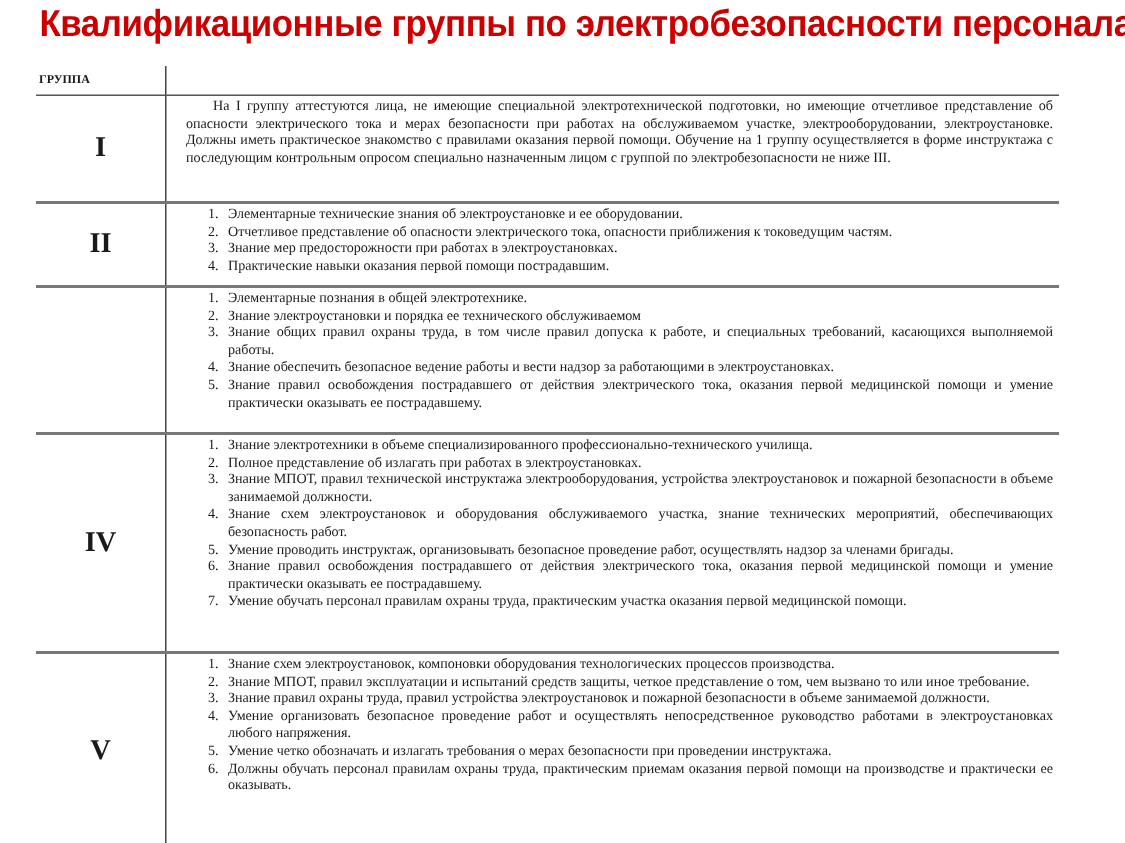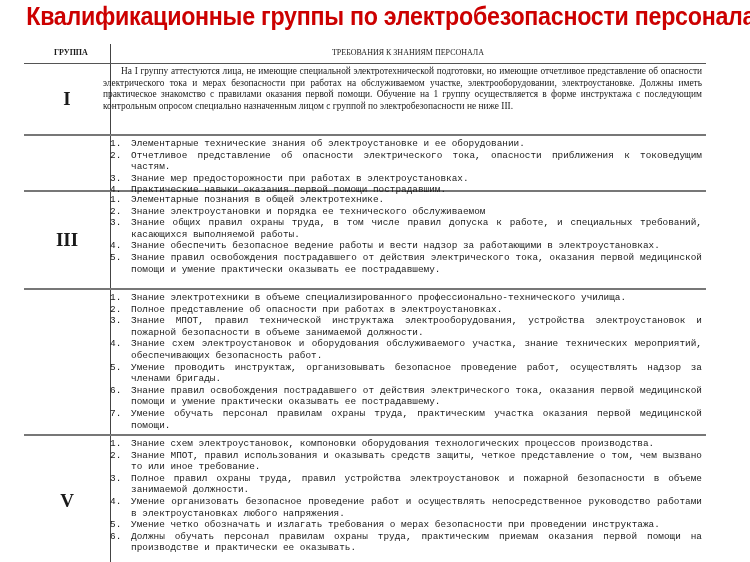--- a/index.html
+++ b/index.html
@@ -1,92 +1,92 @@
 <!DOCTYPE html>
 <html><head>
 <meta charset="utf-8">
 <style>
   html, body { margin:0; padding:0; background:#ffffff; }
   body { width:750px; height:562px; overflow:hidden; position:relative; font-family:"Liberation Serif", serif; color:#1a1a1a; }
   .title { position:absolute; left:0; top:2px; width:750px; text-align:center; font-family:"Liberation Sans", sans-serif; font-weight:bold; color:#cc0000; font-size:25px; letter-spacing:-0.3px; transform:scaleX(0.93); transform-origin:center; white-space:nowrap; }
   .table { position:absolute; left:24px; top:44px; width:682px; }
   .hdr { position:relative; height:19px; border-bottom:1.5px solid #555; }
-  .hdr .c1 { position:absolute; left:2px; top:4px; font-size:8px; font-weight:bold;margin-left:28px; }
+  .hdr .c1 { position:absolute; left:2px; top:4px; font-size:8px; font-weight:bold; }
   .hdr .c2 { position:absolute; left:86px; right:0; top:4px; font-size:8px; text-align:center; }
   .vline { position:absolute; left:86px; top:0; width:1px; background:#444; height:520px; }
   .row { position:relative; border-bottom:2px solid #777; }
   .row .grp { position:absolute; left:0; width:86px; top:0; bottom:0; display:flex; align-items:center; justify-content:center; font-size:19px; font-weight:bold; }
-  .row .req { margin-left:79px; margin-right:4px; font-size:9.4px; line-height:11.6px; padding:2px 0 2px 0; text-align:justify; }
+  .row .req { margin-left:100px; margin-right:4px; font-size:9.4px; line-height:11.6px; padding:2px 0 2px 0; text-align:justify; }
   .req p { margin:0; text-indent:18px; }
-  .req ol { margin:0; padding-left:24px;font-family:Liberation Mono, monospace; }
+  .req ol { margin:0; padding-left:24px; }
   .req li { padding-left:4px; }
 </style>
 </head>
 <body>
 
 <div class="title">Квалификационные группы по электробезопасности  персонала</div>
 
 <div class="table">
   <div class="vline"></div>
   <div class="hdr">
     <span class="c1">ГРУППА</span>
-    <span class="c2">ТРЕБОВАНИЯ К ЗНАНИЯМ ПЕРСОНАЛА</span>
   </div>
 
   <div class="row" style="height:70px">
     <div class="grp">I</div>
     <div class="req">
       <p>На I группу аттестуются лица, не имеющие специальной электротехнической подготовки, но имеющие отчетливое представление об опасности электрического тока и мерах безопасности при работах на обслуживаемом участке, электрооборудовании, электроустановке. Должны иметь практическое знакомство с правилами оказания первой помощи. Обучение на 1 группу осуществляется в форме инструктажа с последующим контрольным опросом специально назначенным лицом с группой по электробезопасности не ниже III.</p>
     </div>
   </div>
 
   <div class="row" style="height:54px">
+    <div class="grp">II</div>
     <div class="req">
       <ol>
         <li>Элементарные технические знания об электроустановке и ее оборудовании.</li>
         <li>Отчетливое представление об опасности электрического тока, опасности приближения к токоведущим частям.</li>
         <li>Знание мер предосторожности при работах в электроустановках.</li>
         <li>Практические навыки оказания первой помощи пострадавшим.</li>
       </ol>
     </div>
   </div>
 
   <div class="row" style="height:96px">
-    <div class="grp">III</div>
     <div class="req">
       <ol>
         <li>Элементарные познания в общей электротехнике.</li>
         <li>Знание электроустановки и порядка ее технического обслуживаемом</li>
         <li>Знание общих правил охраны труда, в том числе правил допуска к работе, и специальных требований, касающихся выполняемой работы.</li>
         <li>Знание обеспечить безопасное ведение работы и вести надзор за работающими в электроустановках.</li>
         <li>Знание правил освобождения пострадавшего от действия электрического тока, оказания первой медицинской помощи и умение практически оказывать ее пострадавшему.</li>
       </ol>
     </div>
   </div>
 
   <div class="row" style="height:144px">
+    <div class="grp">IV</div>
     <div class="req">
       <ol>
         <li>Знание электротехники в объеме специализированного профессионально-технического училища.</li>
-        <li>Полное представление об опасности при работах в электроустановках.</li>
+        <li>Полное представление об излагать при работах в электроустановках.</li>
         <li>Знание МПОТ, правил технической инструктажа электрооборудования, устройства электроустановок и пожарной безопасности в объеме занимаемой должности.</li>
         <li>Знание схем электроустановок и оборудования обслуживаемого участка, знание технических мероприятий, обеспечивающих безопасность работ.</li>
         <li>Умение проводить инструктаж, организовывать безопасное проведение работ, осуществлять надзор за членами бригады.</li>
         <li>Знание правил освобождения пострадавшего от действия электрического тока, оказания первой медицинской помощи и умение практически оказывать ее пострадавшему.</li>
         <li>Умение обучать персонал правилам охраны труда, практическим участка оказания первой медицинской помощи.</li>
       </ol>
     </div>
   </div>
 
   <div class="row" style="height:130px;border-bottom:none">
     <div class="grp">V</div>
     <div class="req">
       <ol>
         <li>Знание схем электроустановок, компоновки оборудования технологических процессов производства.</li>
-        <li>Знание МПОТ, правил использования и оказывать средств защиты, четкое представление о том, чем вызвано то или иное требование.</li>
-        <li>Полное правил охраны труда, правил устройства электроустановок и пожарной безопасности в объеме занимаемой должности.</li>
+        <li>Знание МПОТ, правил эксплуатации и испытаний средств защиты, четкое представление о том, чем вызвано то или иное требование.</li>
+        <li>Знание правил охраны труда, правил устройства электроустановок и пожарной безопасности в объеме занимаемой должности.</li>
         <li>Умение организовать безопасное проведение работ и осуществлять непосредственное руководство работами в электроустановках любого напряжения.</li>
         <li>Умение четко обозначать и излагать требования о мерах безопасности при проведении инструктажа.</li>
         <li>Должны обучать персонал правилам охраны труда, практическим приемам оказания первой помощи на производстве и практически ее оказывать.</li>
       </ol>
     </div>
   </div>
 </div>
 
 </body></html>

